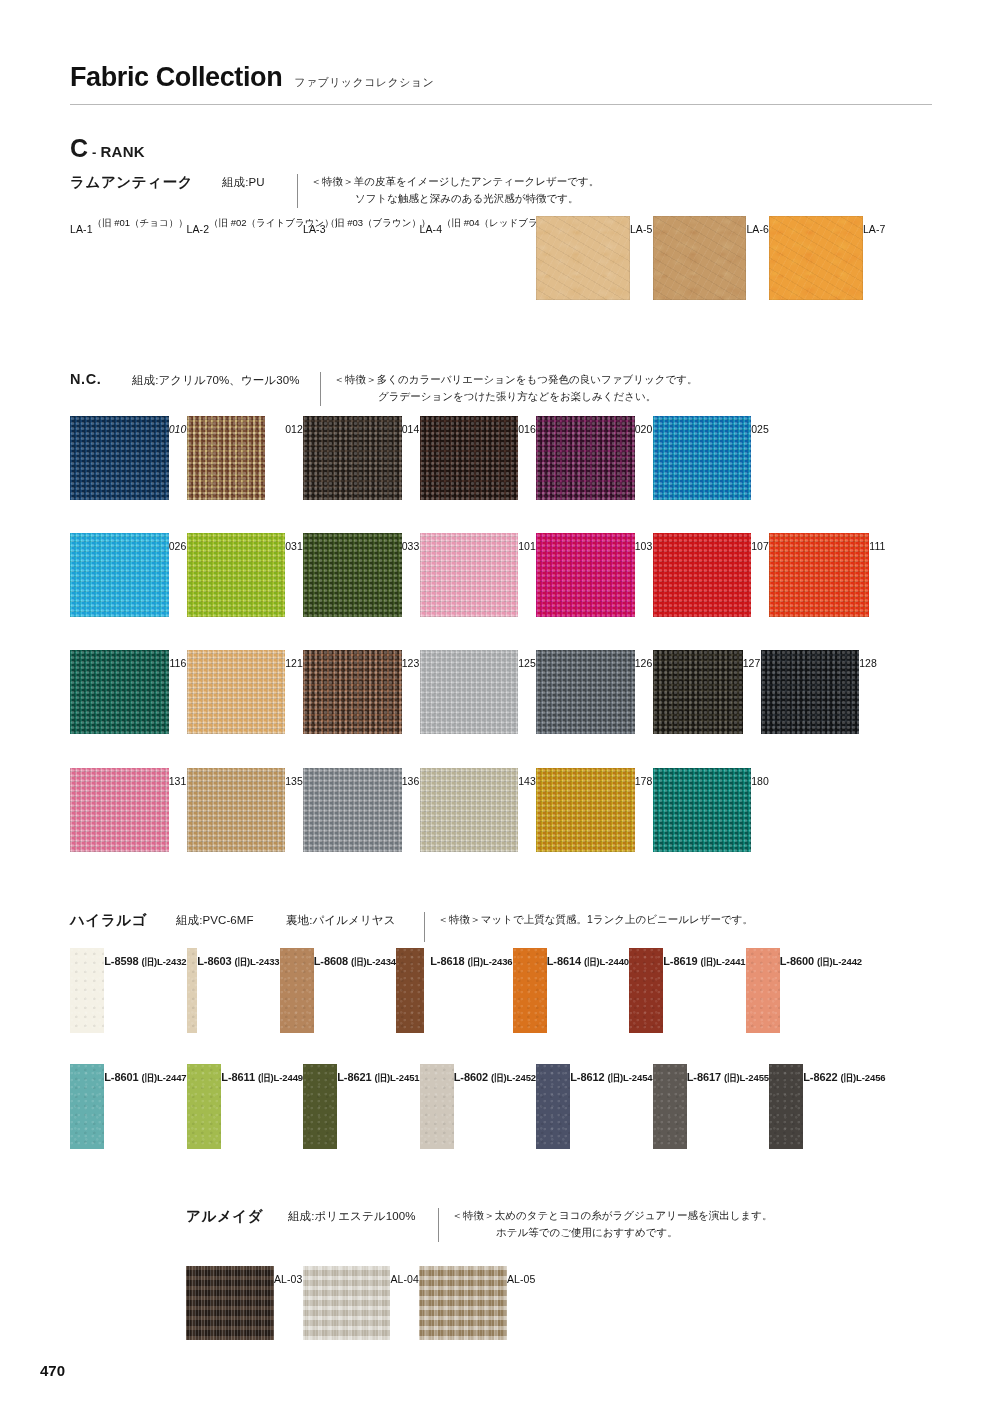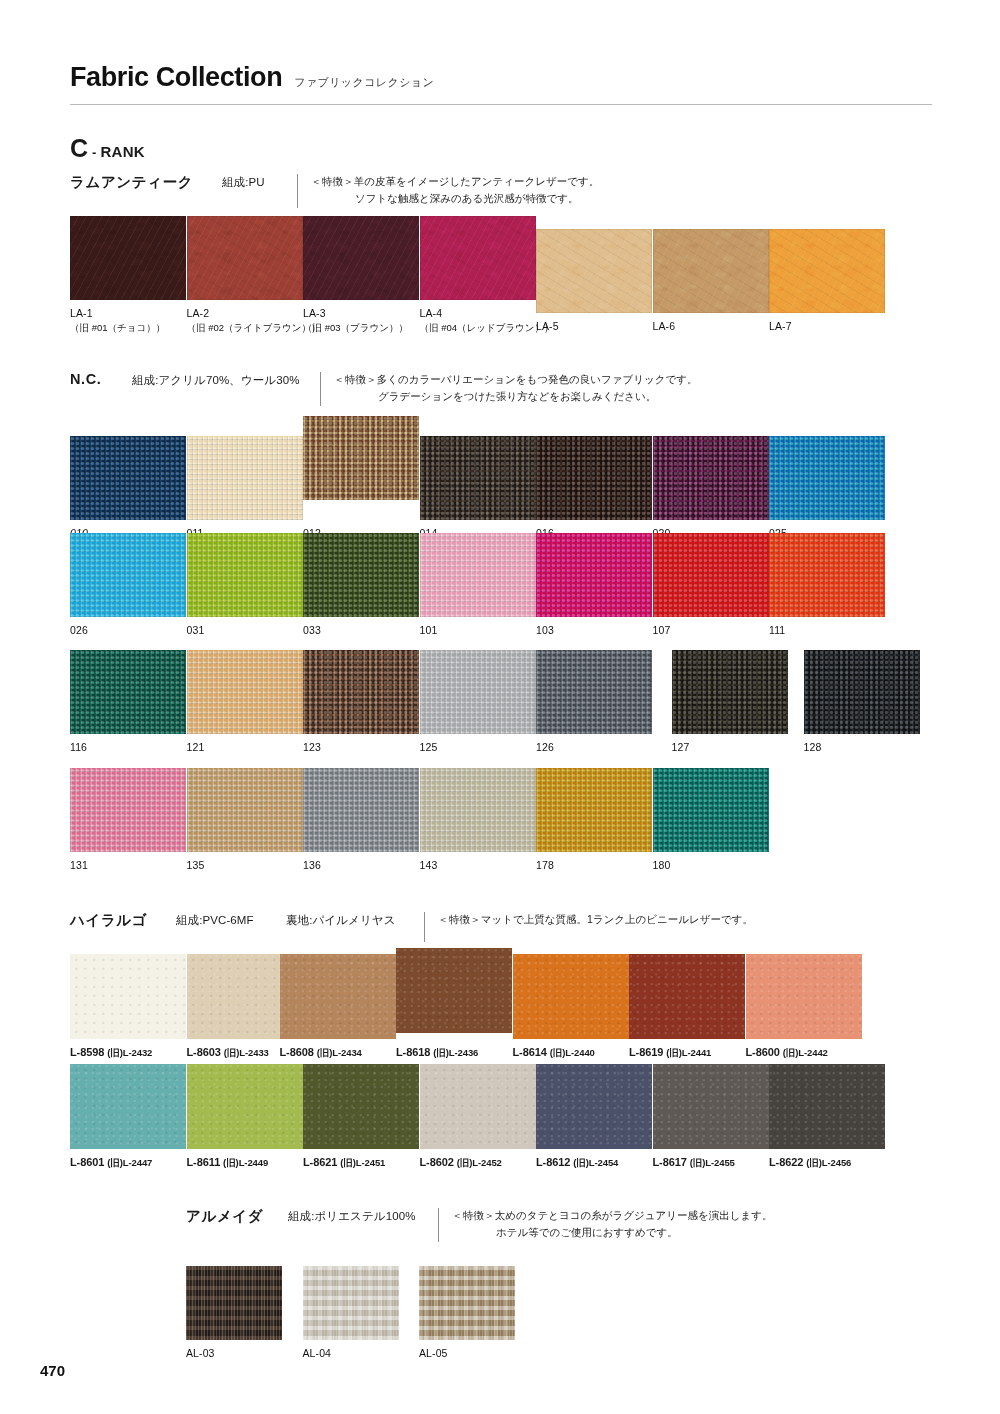--- a/index.html
+++ b/index.html
@@ -31,21 +31,21 @@
   .sec-name{font-size:14.5px;font-weight:bold;letter-spacing:0.6px;white-space:nowrap;}
   .sec-comp{font-size:11.5px;white-space:nowrap;letter-spacing:0.1px;}
   .sec-comp2{font-size:11.5px;white-space:nowrap;letter-spacing:0.1px;}
   .sec-divider{width:1px;background:#8d8d8d;align-self:stretch;min-height:30px;margin:1px 0 0 0;}
   .sec-feat{font-size:10.5px;line-height:1.62;white-space:nowrap;}
   .sec-feat .lbl{letter-spacing:0.2px;}
   .sec-feat .l2{display:block;padding-left:44px;}
 
   
   .row{position:absolute;display:flex;}
-  .cell{display:flex;flex-direction:column;justify-content:flex-end;}
+  .cell{display:flex;flex-direction:row;}
   .sw{position:relative;overflow:hidden;background:#ccc;}
   .sw-leather{box-shadow:inset 0 0 0 0.6px rgba(0,0,0,.12);}
   .cap{font-size:10.5px;line-height:1.45;margin-top:6px;color:#111;letter-spacing:0.1px;white-space:nowrap;}
   .cap2{font-size:9.5px;line-height:1.4;color:#111;white-space:nowrap;}
   .cap-l{font-size:11px;font-weight:bold;margin-top:7px;white-space:nowrap;letter-spacing:-0.1px;}
   .cap-l .old{font-size:9.5px;font-weight:bold;}
 
   
   .grain{position:absolute;inset:0;
     background-image:
@@ -200,28 +200,20 @@
 
   <div class="row" id="row-nc-1" style="left:70px;top:416px;">
       <div class="cell" style="width: 116.5px; font-style: italic;">
         <div class="sw" style="width: 116px; height: 84px; background: rgb(18, 58, 99);">
           <div class="weave"></div>
           <div class="weave2"></div>
           <div class="nub"></div>
         </div>
         <div class="cap">010</div>
       </div>
-      <div class="cell" style="width: 116.5px;">
-        <div class="sw" style="width: 116px; height: 84px; background: rgb(242, 227, 196);">
-          <div class="weave"></div>
-          <div class="weave2"></div>
-          <div class="nub"></div>
-        </div>
-        <div class="cap">011</div>
-      </div>
       <div class="cell" style="width: 116.5px; gap: 20px;">
         <div class="sw" style="width: 116px; height: 84px; background: rgb(157, 123, 82);">
           <div class="weave-coarse"></div>
           <div class="weave2"></div>
           <div class="nub"></div>
         </div>
         <div class="cap">012</div>
       </div>
       <div class="cell" style="width: 116.5px;">
         <div class="sw" style="width: 116px; height: 84px; background: rgb(59, 49, 41);">
@@ -348,21 +340,21 @@
         <div class="cap">125</div>
       </div>
       <div class="cell" style="width: 116.5px;">
         <div class="sw" style="width: 116px; height: 84px; background: rgb(92, 100, 108);">
           <div class="weave"></div>
           <div class="weave2"></div>
           <div class="nub"></div>
         </div>
         <div class="cap">126</div>
       </div>
-      <div class="cell" style="width: 132px; margin-left: 19px;">
+      <div class="cell" style="width: 108px;">
         <div class="sw" style="width: 116px; height: 84px; background: rgb(45, 42, 33);">
           <div class="weave-coarse"></div>
           <div class="weave2"></div>
           <div class="nub"></div>
         </div>
         <div class="cap">127</div>
       </div>
       <div class="cell" style="width: 116.5px;">
         <div class="sw" style="width: 116px; height: 84px; background: rgb(30, 34, 38);">
           <div class="weave-coarse"></div>

